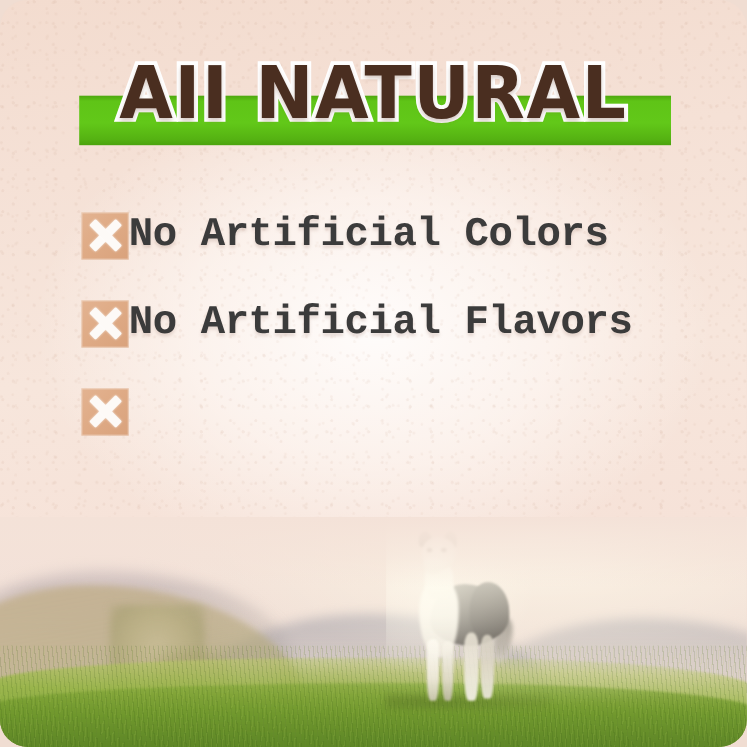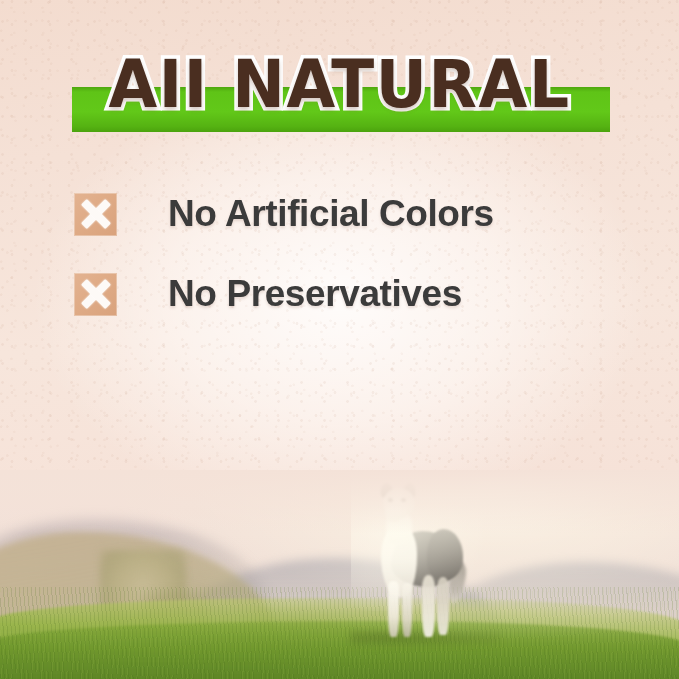--- a/index.html
+++ b/index.html
@@ -11,20 +11,21 @@
   }
 
   .card {
     position:relative;
     width:679px;
     height:679px;
     overflow:hidden;
     background:
       radial-gradient(ellipse 58% 42% at 50% 44%, rgba(255,253,252,0.96) 0%, rgba(255,250,247,0.62) 42%, rgba(255,245,240,0.0) 78%),
       linear-gradient(175deg, #f3dccf 0%, #f5e1d6 22%, #f7e6dc 48%, #f6e2d8 72%, #f2d9cd 100%);
+    border-radius: 25px;
   }
 
   
   .paper-texture {
     position:absolute; inset:0;
     pointer-events:none;
     opacity:.5;
     background-image:
       radial-gradient(circle at 11% 13%, rgba(190,145,120,.22) 0 1.1px, transparent 1.6px),
       radial-gradient(circle at 37% 29%, rgba(200,155,130,.18) 0 1px, transparent 1.5px),
@@ -97,26 +98,25 @@
     width:8px;
     height:34px;
     background:#fdfaf7;
     border-radius:1px;
     box-shadow:0 0 2px rgba(255,255,255,.9);
   }
   .x-box::before { transform:translate(-50%,-50%) rotate(45deg); }
   .x-box::after  { transform:translate(-50%,-50%) rotate(-45deg); }
 
   .claim-label {
-    margin-left:51px;
     font-size:37px;
     line-height:40px;
     font-weight:bold;
     color:#3b3b3b;
-    font-family:Liberation Sans, sans-serif;
+    font-family:Liberation Mono, monospace;
     letter-spacing:-0.4px;
     text-shadow:0 2px 3px rgba(150,110,95,.22);
     white-space:nowrap;
   }
 
   
   .photo {
     position:absolute;
     left:0; right:0;
     top:470px;
@@ -375,24 +375,27 @@
     <div class="title-text">AII NATURAL</div>
   </div>
 
   <div class="claims">
 
     <div class="claim-row">
       <div class="x-box"></div>
       <div class="claim-label">No Artificial Colors</div>
     </div>
 
-
     <div class="claim-row">
       <div class="x-box"></div>
-      <div class="claim-label">No Preservatives</div>
+      <div class="claim-label">No Artificial Flavors</div>
+    </div>
+
+    <div class="claim-row">
+      <div class="x-box"></div>
     </div>
 
 
   </div>
 
   <div class="photo">
     <div class="sky"></div>
     <div class="hill-far-left"></div>
     <div class="hill-far-mid"></div>
     <div class="hill-far-right"></div>

